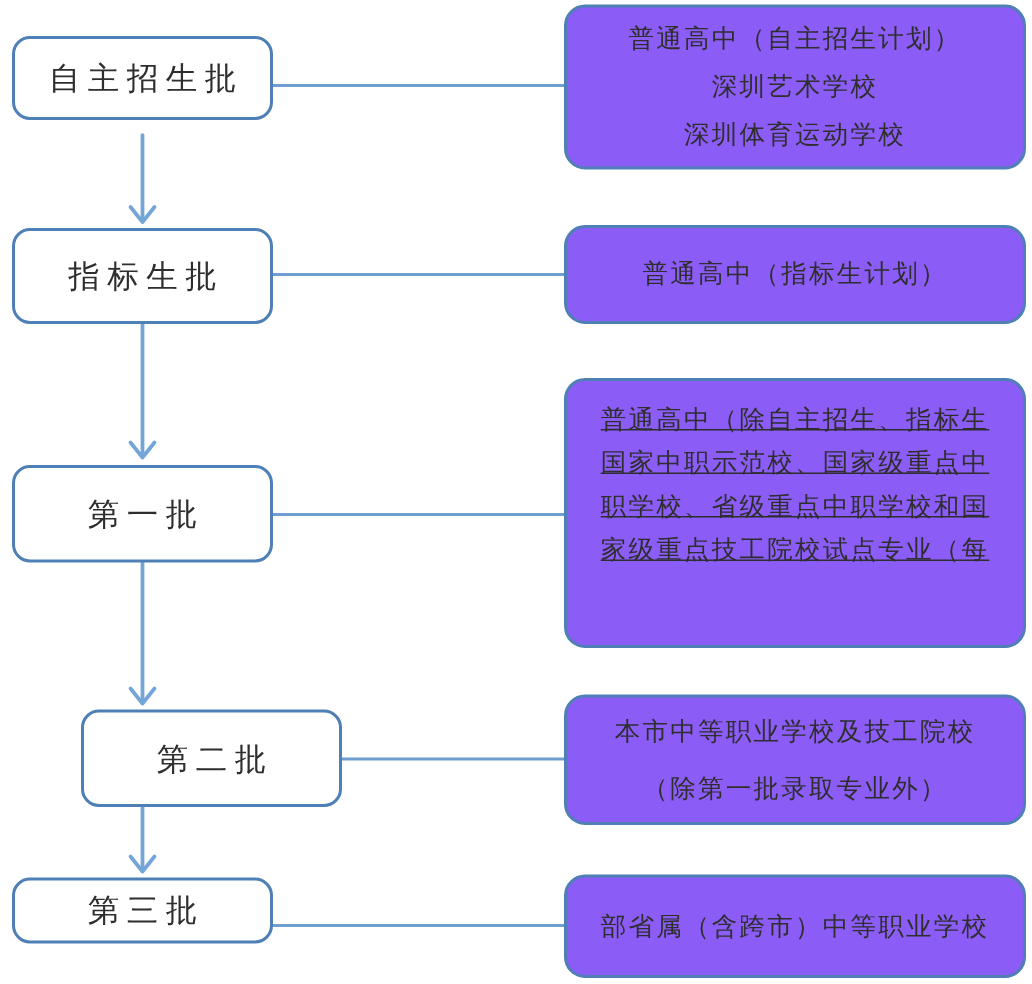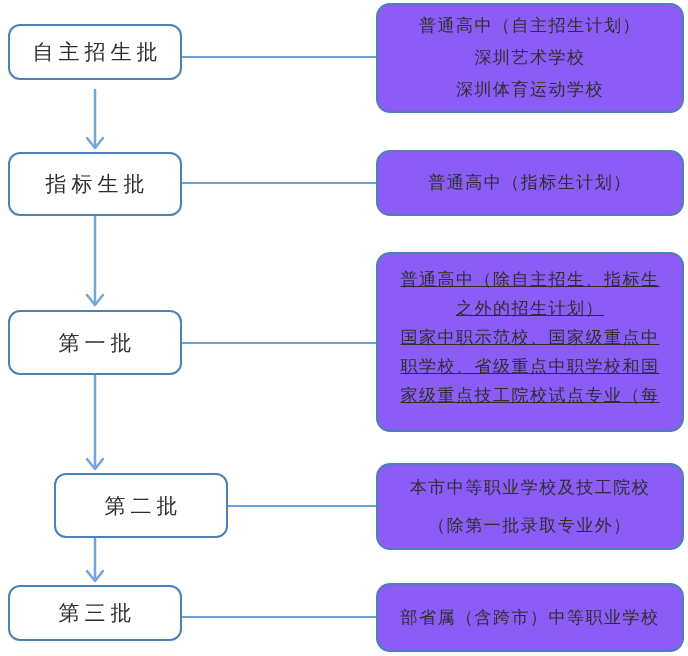--- a/index.html
+++ b/index.html
@@ -78,37 +78,36 @@
   </div>
   <div class="lbox" style="top:152px;height:64px;justify-content:center;">
     <span class="lbl">指标生批</span>
   </div>
   <div class="lbox" style="top:310px;height:65px;">
     <span class="lbl">第一批</span>
   </div>
   <div class="lbox" style="top:473px;height:65px;margin-left:46px;">
     <span class="lbl">第二批</span>
   </div>
-  <div class="lbox" style="top:585px;height:56px;">
+  <div class="lbox" style="top:585px;height:44px;">
     <span class="lbl">第三批</span>
   </div>
 
   <div id="rbox-1" class="rbox centered" style="top:3px;height:110px;">
     <div class="line">普通高中（自主招生计划）</div>
     <div class="line">深圳艺术学校</div>
     <div class="line">深圳体育运动学校</div>
   </div>
 
   <div id="rbox-2" class="rbox centered" style="top:150px;height:66px;">
     <div class="line">普通高中（指标生计划）</div>
   </div>
 
   <div id="rbox-3" class="rbox" style="top:252px;height:180px;">
     <div class="line">普通高中（除自主招生、指标生</div>
-    <div class="line">之外的招生计划）</div>
     <div class="line">国家中职示范校、国家级重点中</div>
     <div class="line">职学校、省级重点中职学校和国</div>
     <div class="line">家级重点技工院校试点专业（每</div>
   </div>
 
   <div id="rbox-4" class="rbox centered" style="top:463px;height:87px;">
     <div class="line">本市中等职业学校及技工院校</div>
     <div class="line">（除第一批录取专业外）</div>
   </div>
 

